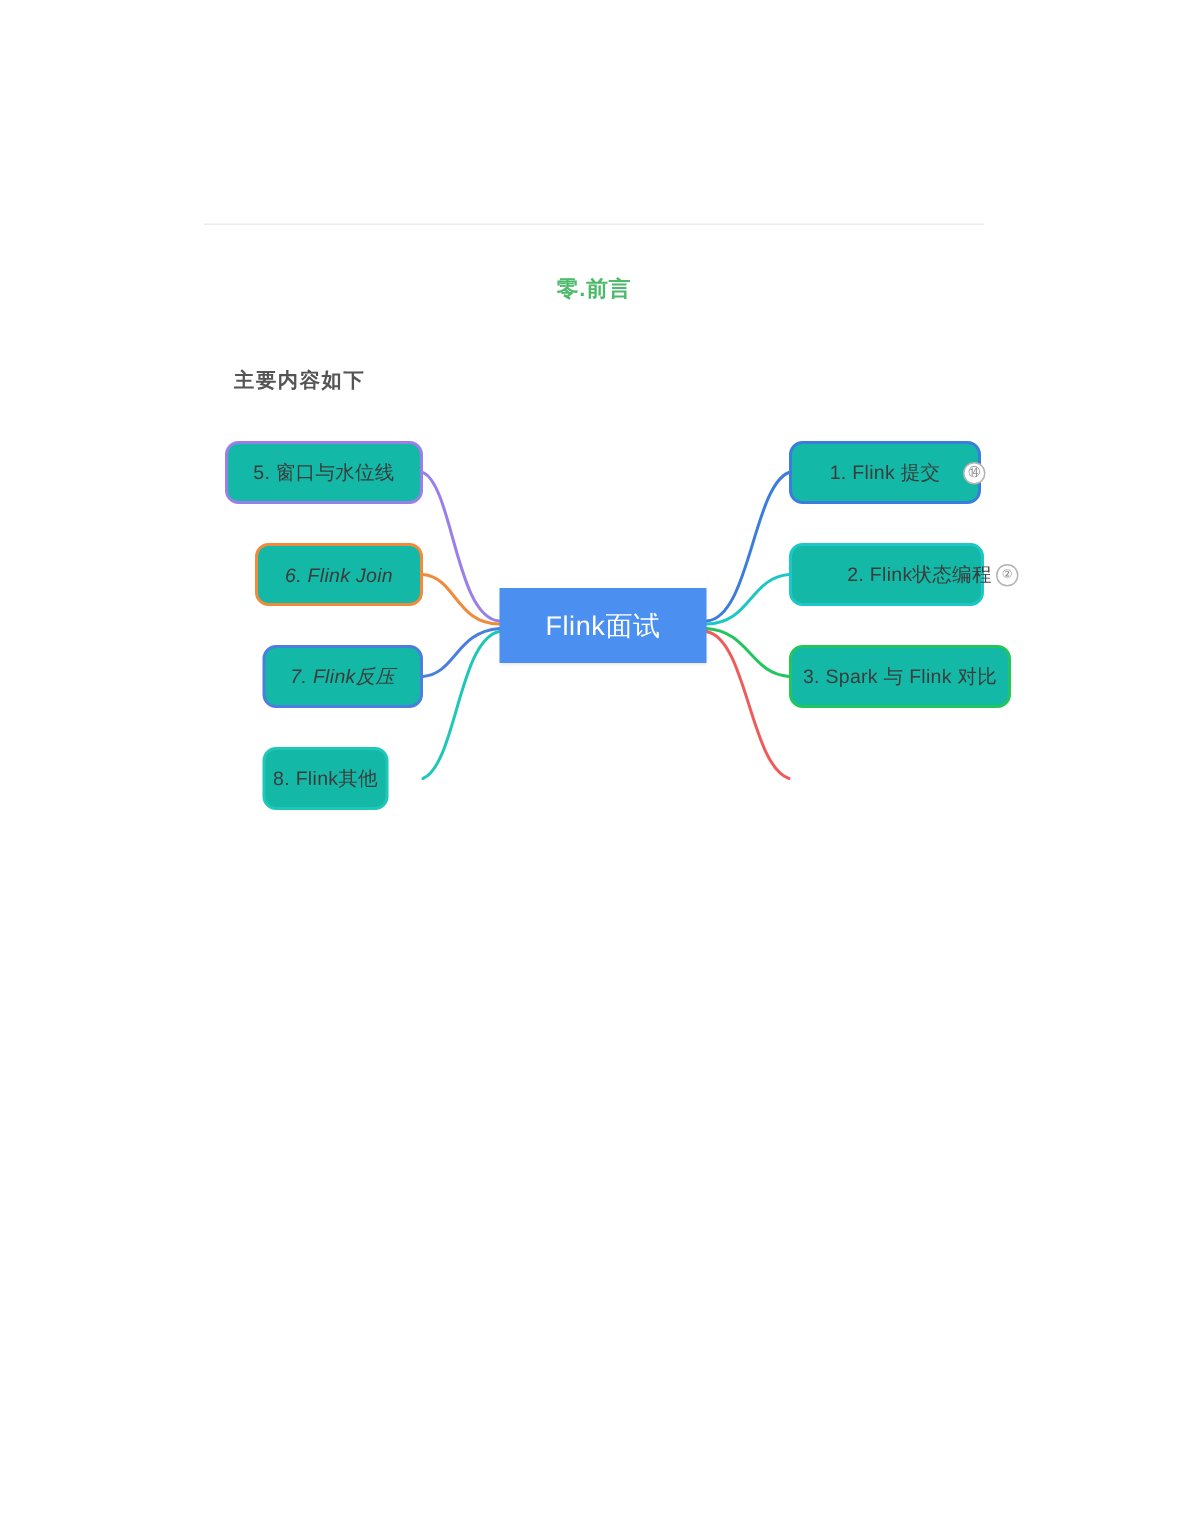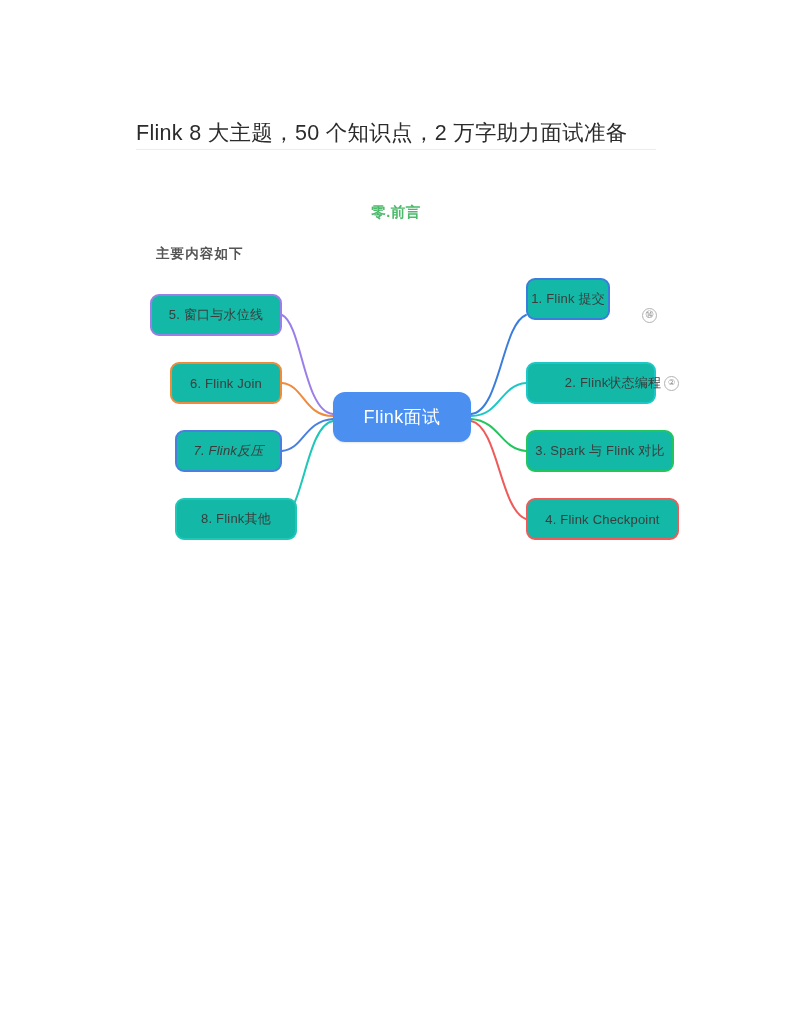--- a/index.html
+++ b/index.html
@@ -97,45 +97,45 @@
     color: #3c3c3c;
     white-space: nowrap;
     letter-spacing: 0.2px;
     height: 42px;
   }
 
   .center-node {
     position: absolute;
     box-sizing: border-box;
     background: #4b90f0;
-    border-radius: 12px;
+    border-radius: 0;
     display: flex;
     align-items: center;
     justify-content: center;
     color: #ffffff;
     font-size: 18px;
     letter-spacing: 0.4px;
     left: 193px;
     top: 114px;
     width: 138px;
     height: 50px;
     box-shadow: 0 1px 2px rgba(0,0,0,0.10);
   }
 
   
-  .n1 { left: 386px; top: 0;  width: 84px; }
+  .n1 { left: 386px; top: 16px;  width: 128px; }
   .n2 { left: 386px; top: 84px;  width: 130px; }
   .n3 { left: 386px; top: 152px; width: 148px; }
   .n4 { left: 386px; top: 220px; width: 153px; }
 
   
   .n5 { left: 10px;  top: 16px;  width: 132px; }
-  .n6 { left: 30px;  top: 84px;  width: 112px; }
+  .n6 { left: 30px;  top: 84px;  width: 112px; font-style: italic; }
   .n7 { left: 35px;  top: 152px; width: 107px; }
-  .n8 { left: 35px;  top: 220px; width: 122px; }
+  .n8 { left: 35px;  top: 220px; width: 84px; }
 
   .badge {
     position: absolute;
     width: 13px;
     height: 13px;
     border-radius: 50%;
     border: 1px solid #b3b3b3;
     color: #8a8a8a;
     font-size: 8px;
     line-height: 11px;
@@ -144,25 +144,24 @@
     font-family: "DejaVu Sans", sans-serif;
   }
   .badge-1 { left: 502px; top: 30px; }
   .badge-2 { left: 524px; top: 98px; }
 </style>
 </head>
 <body>
 
 <div class="page">
 
-  <h1 class="article-title">Flink 8 大主题，50 个知识点，2 万字助力面试准备</h1>
 
   <div class="title-rule" style="background: rgb(236, 236, 236);"></div>
 
-  <div class="section-heading" style="color: rgb(76, 185, 107); margin-top: 20px;">零.前言</div>
+  <div class="section-heading" style="color: rgb(76, 185, 107);">零.前言</div>
 
   <div class="lead-text">主要内容如下</div>
 
   <div class="mindmap">
 
     <svg class="mm-svg" viewBox="0 0 570 280">
 
       <path id="edge-r1" d="M331,136 C360,134 362,46 386,37" fill="none" stroke-width="2" stroke-linecap="round" stroke="#3b7ddd"></path>
       <path id="edge-r2" d="M331,138 C360,138 360,107 386,105" fill="none" stroke-width="2" stroke-linecap="round" stroke="#1ec7c7"></path>
       <path id="edge-r3" d="M331,141 C360,143 360,171 386,173" fill="none" stroke-width="2" stroke-linecap="round" stroke="#23c55e"></path>
@@ -177,21 +176,20 @@
     <div class="center-node" style="background: rgb(75, 144, 240); color: rgb(255, 255, 255);">Flink面试</div>
 
     <div class="node n1" id="node-r0" style="border-color: rgb(59, 125, 221);">1. Flink 提交</div>
     <div class="badge badge-1" id="badge-r0">⑭</div>
 
     <div class="node n2" id="node-r1" style="border-color: rgb(30, 199, 199); padding-left: 44px;">2. Flink状态编程</div>
     <div class="badge badge-2" id="badge-r1">②</div>
 
     <div class="node n3" id="node-r2" style="border-color: rgb(35, 197, 94);">3. Spark 与 Flink 对比</div>
 
-    <div class="node n4" id="node-r3" style="border-color: rgb(239, 91, 91);">4. Flink Checkpoint</div>
 
     <div class="node n5" id="node-l0" style="border-color: rgb(155, 127, 232);">5. 窗口与水位线</div>
 
     <div class="node n6" id="node-l1" style="border-color: rgb(240, 139, 60);">6. Flink Join</div>
 
     <div class="node n7" id="node-l2" style="border-color: rgb(74, 127, 224); font-style: italic;">7. Flink反压</div>
 
     <div class="node n8" id="node-l3" style="border-color: rgb(30, 199, 184);">8. Flink其他</div>
 
   </div>

